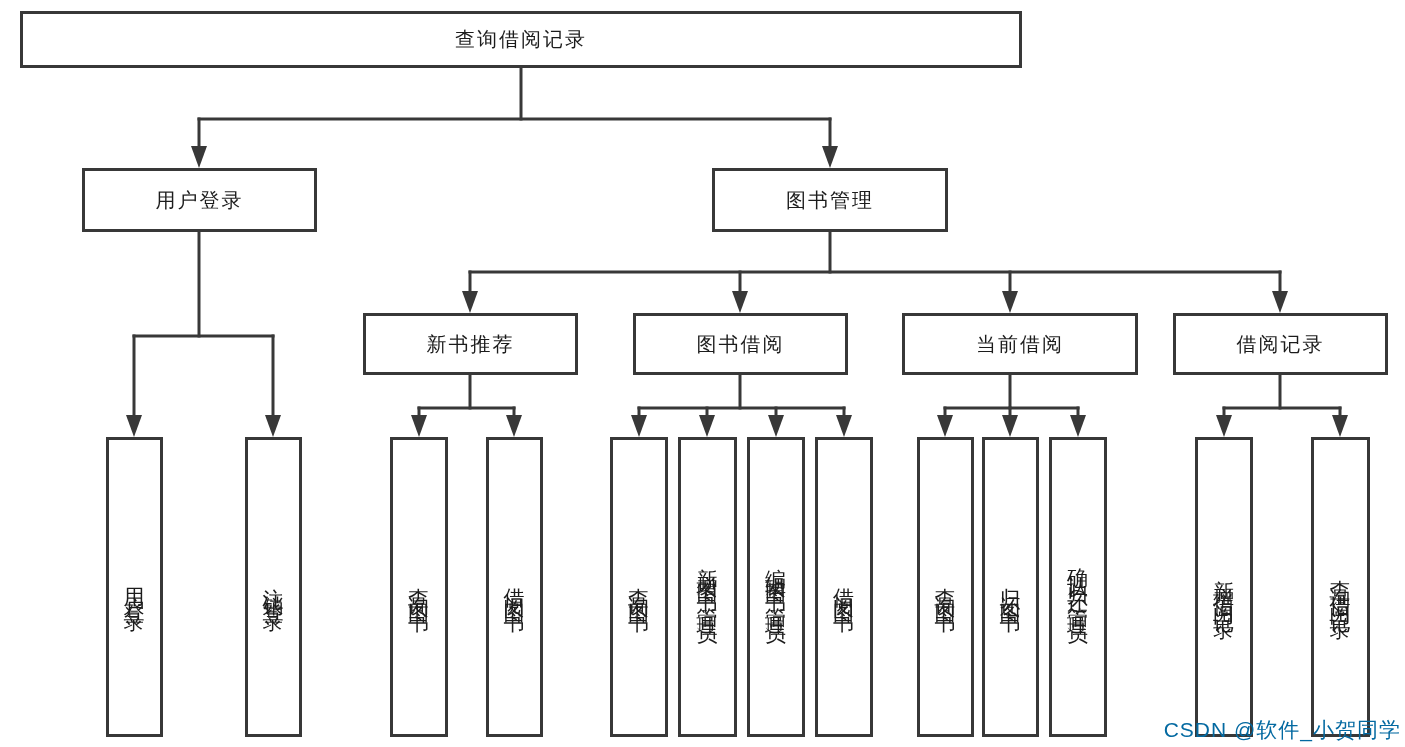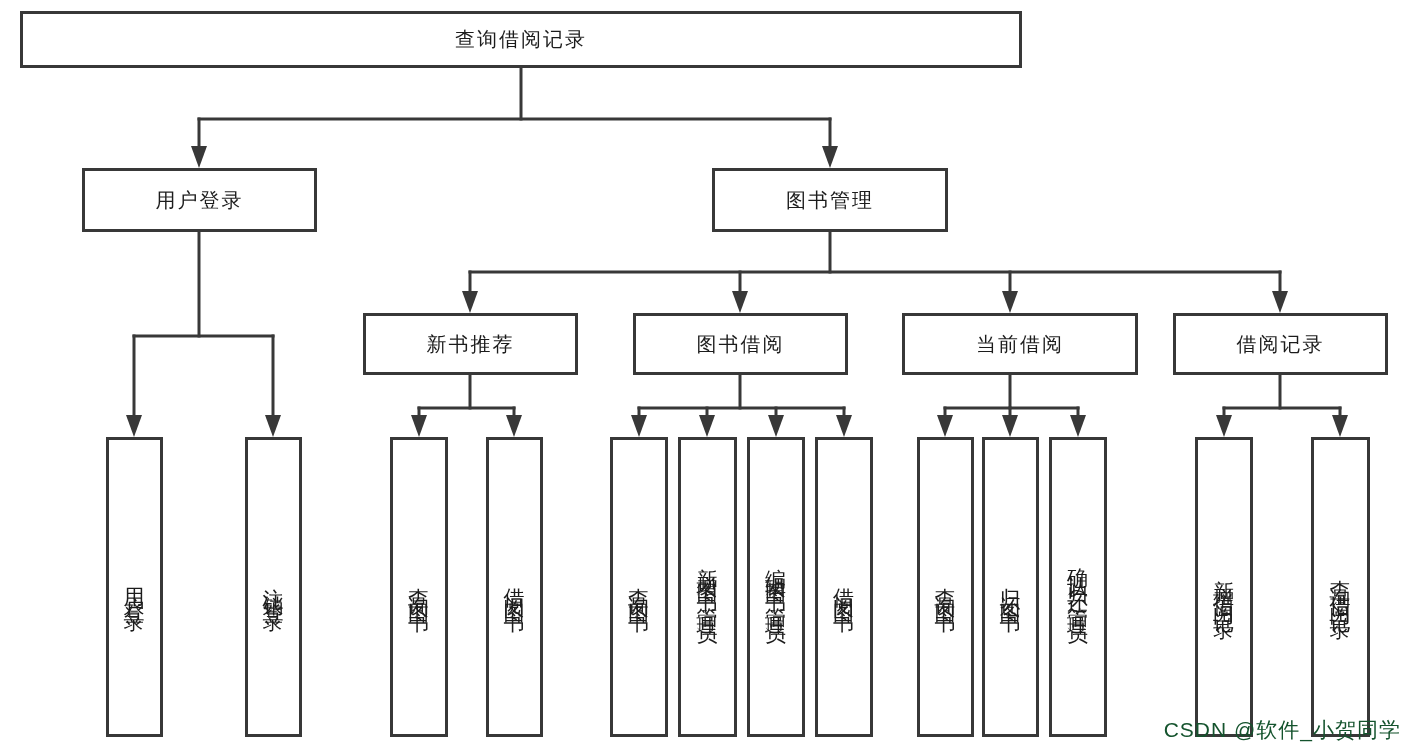--- a/index.html
+++ b/index.html
@@ -37,21 +37,21 @@
     letter-spacing: 8px;
     line-height: 1;
     white-space: normal;
   }
   .watermark {
     position: absolute;
     right: 4px;
     bottom: 3px;
     font-size: 21px;
     letter-spacing: 1px;
-    color: #14532d;
+    color: #0369a1;
     pointer-events: none;
   }
 </style>
 </head>
 <body>
 
 <div class="canvas">
 
   <svg class="connector-layer" viewBox="0 0 1405 747" xmlns="http://www.w3.org/2000/svg">
       <line x1="521" y1="68" x2="521" y2="119" stroke="#383838" stroke-width="3" stroke-linecap="square"></line>

